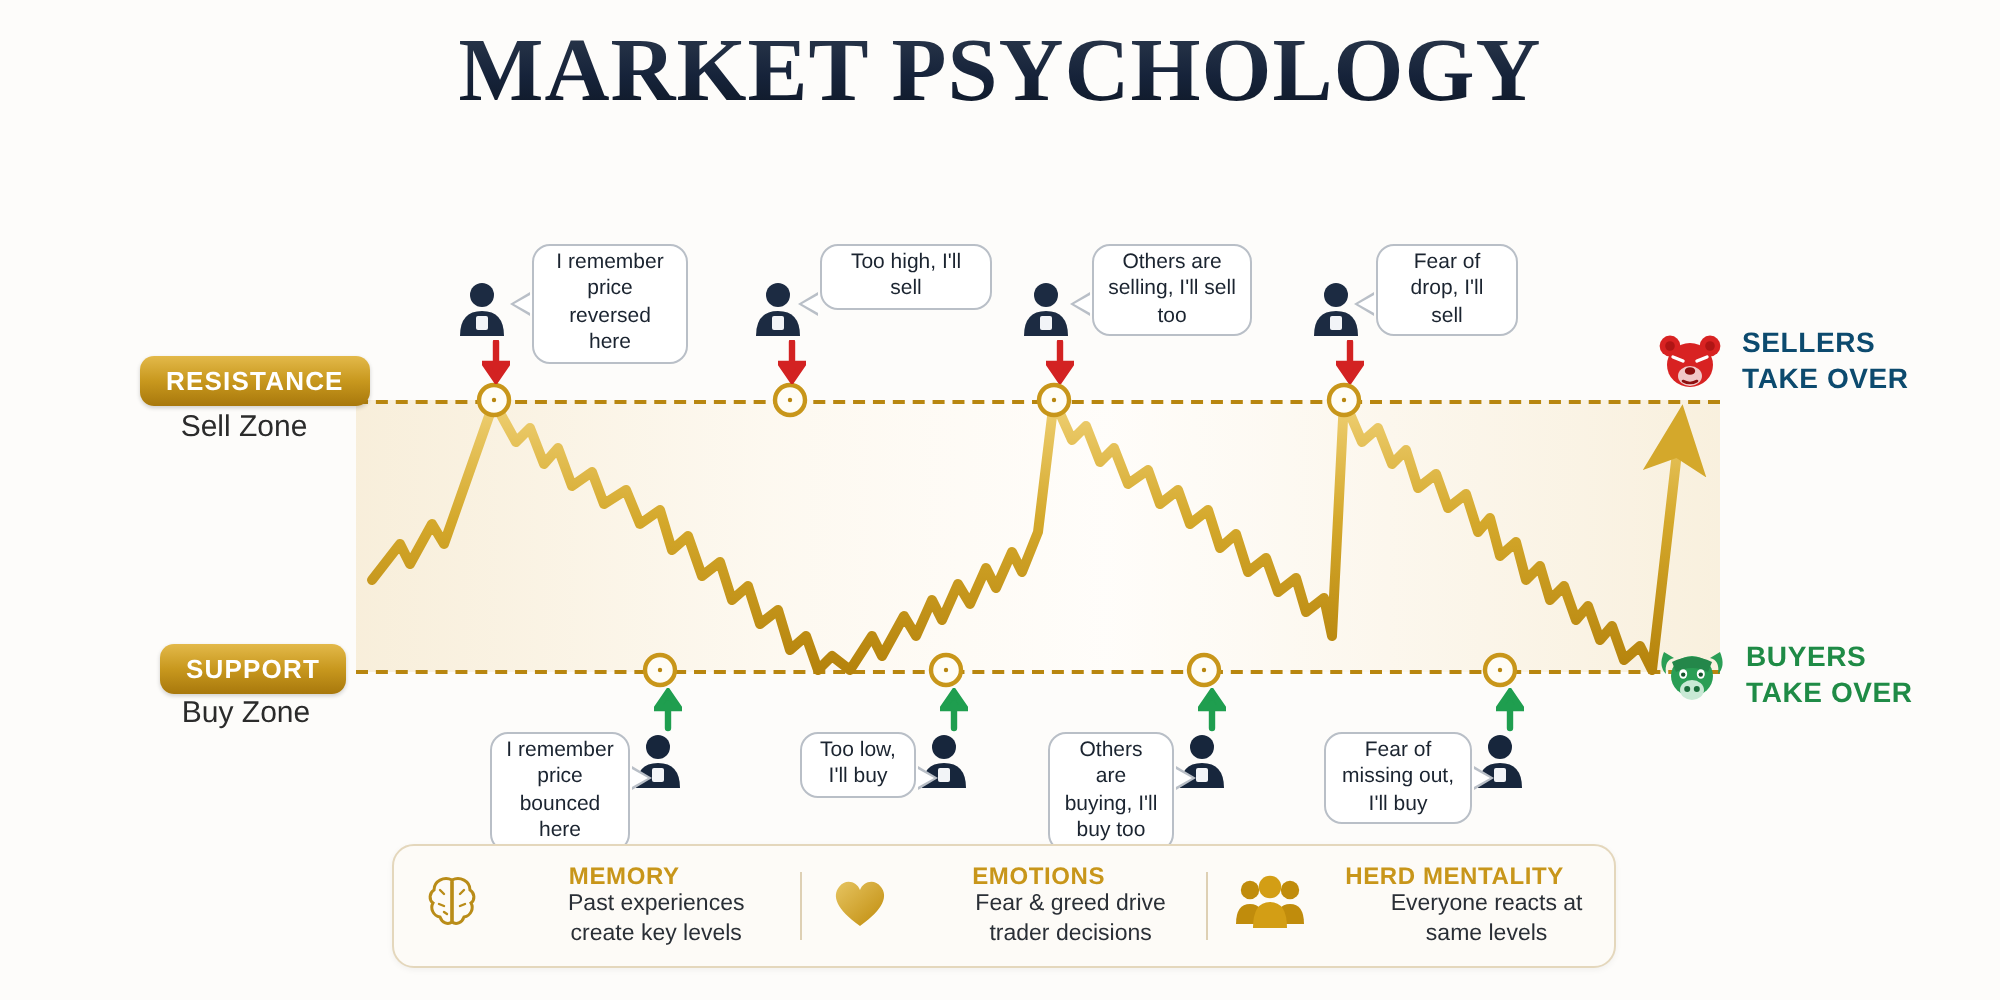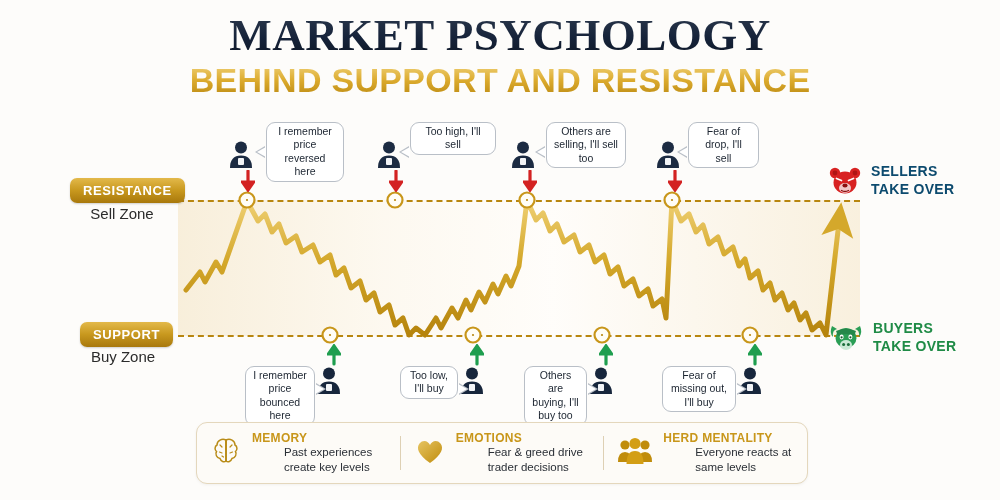--- a/index.html
+++ b/index.html
@@ -82,32 +82,31 @@
   .person{width:26px;height:28px;}
   .arrow-down,.arrow-up{width:14px;height:22px;}
 
   
   #legend{
     left:196px;top:422px;width:612px;height:62px;
     background:#fdfbf7;border:1px solid #e4d7bc;border-radius:11px;
     display:flex;align-items:center;box-sizing:border-box;
     box-shadow:0 1px 3px rgba(0,0,0,.05);
   }
-  .legend-cell{flex:1;display:flex;align-items:center;gap:11px;padding:0 14px;box-sizing:border-box;}
+  .legend-cell{flex:1;display:flex;align-items:center;gap:11px;padding:0 14px;box-sizing:border-box;text-align:center;}
   .legend-divider{width:1px;height:34px;background:#ded0b4;}
   .legend-title{font-size:12px;font-weight:bold;color:#c8961a;letter-spacing:.3px;}
   .legend-body{font-size:11.5px;color:#2a2f36;line-height:1.3;margin-left:32px;}
 </style>
 </head>
 <body>
 
 <div id="stage">
 
   <div class="abs" id="title-main">MARKET PSYCHOLOGY</div>
-  <div class="abs" id="title-sub">BEHIND SUPPORT AND RESISTANCE</div>
 
   <div class="abs" id="band"></div>
   <div class="abs level-line" id="line-resistance"></div>
   <div class="abs level-line" id="line-support"></div>
 
   <svg class="abs" id="price-svg" style="left:0;top:0;" width="1000" height="500" viewBox="0 0 1000 500">
     <defs>
       <linearGradient id="goldline" x1="0" y1="0" x2="0" y2="1">
         <stop offset="0%" stop-color="#efd074"></stop>
         <stop offset="45%" stop-color="#d4a82b"></stop>

